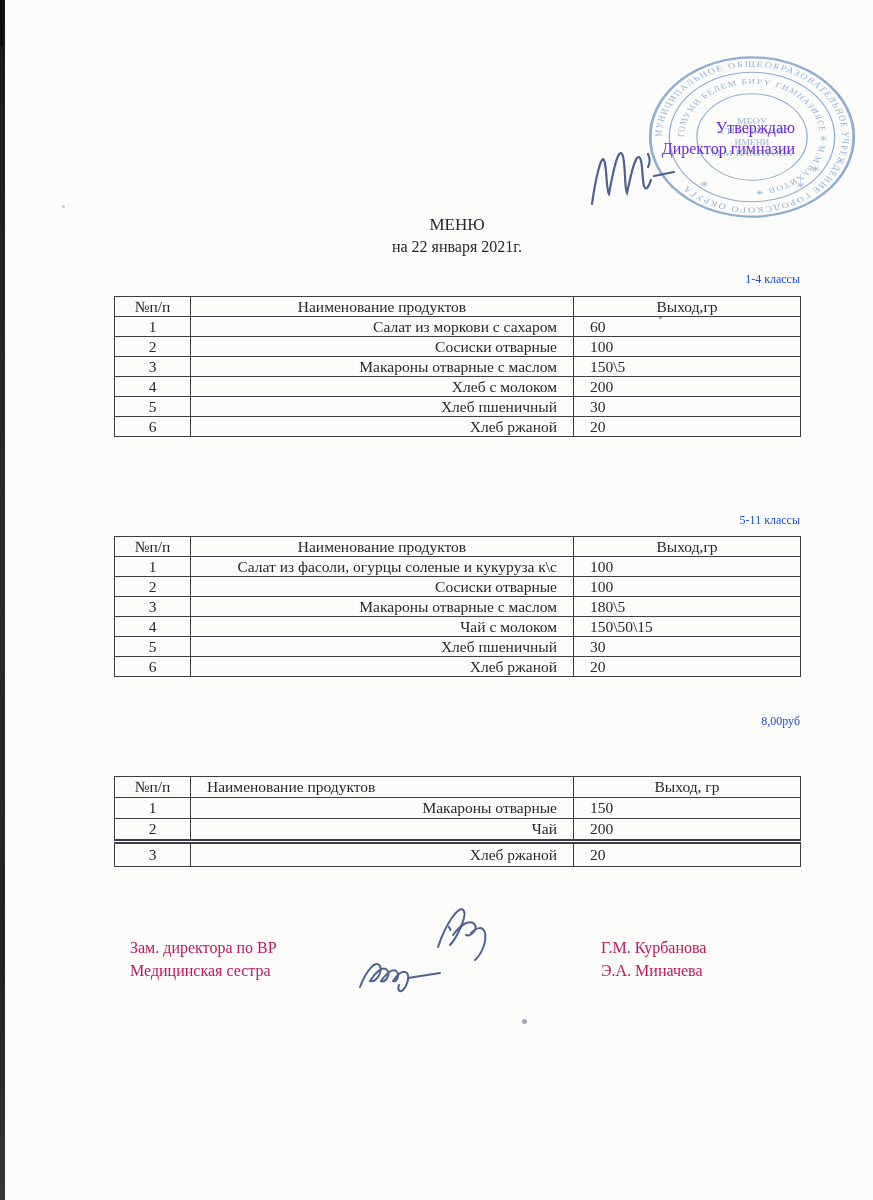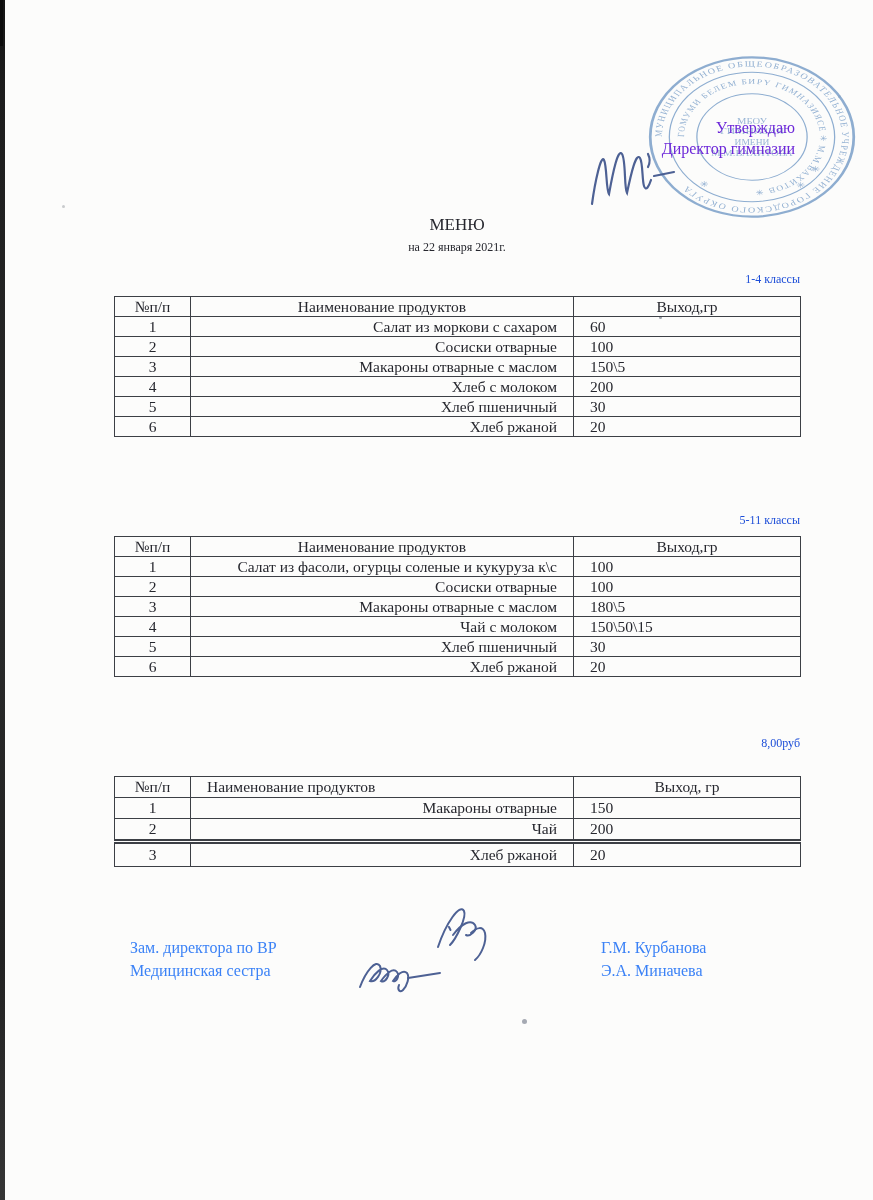--- a/index.html
+++ b/index.html
@@ -39,30 +39,30 @@
 
   
   .sig-director{position:absolute;left:588px;top:140px;width:100px;height:78px;}
 
   
   .title-block{
     position:absolute;left:114px;top:214px;width:686px;
     text-align:center;color:#26272e;
   }
   .title-line1{font-size:17px;line-height:22px;}
-  .title-line2{font-size:12px;line-height:22px;text-align:center;}
+  .title-line2{font-size:16px;line-height:22px;text-align:center;}
 
   
   .caption{
     position:absolute;left:114px;width:686px;text-align:right;
     font-size:12px;color:#1d4ed8;
   }
   .cap1{top:272px;}
   .cap2{top:513px;}
-  .cap3{top:736px;}
+  .cap3{top:714px;}
 
   table.menu-table{
     position:absolute;left:114px;width:686px;
     border-collapse:collapse;table-layout:fixed;
     font-size:15.5px;color:#26272e;
   }
   .t1{top:296px;}
   .t2{top:536px;}
   .t3{top:776px;}
   .menu-table col.c-num{width:76px;}
@@ -77,21 +77,21 @@
   .menu-table td:first-child{text-align:center;}
   .menu-table td:nth-child(2){text-align:right;}
   .menu-table td:nth-child(3){}
   .t3 th,.t3 td{height:20px;line-height:20px;}
   .t3 th:nth-child(2){text-align:left;}
   .t3 tbody tr:last-child td{border-top:5px double #3c3f45;height:22px;}
 
   
   .sign-block{
     position:absolute;left:130px;top:936px;width:662px;
-    font-size:16px;line-height:23px;color:#3b82f6;
+    font-size:16px;line-height:23px;color:#be185d;
   }
   .sign-row{position:relative;height:23px;}
   .sign-role{position:absolute;left:0;}
   .sign-name{position:absolute;left:471px;}
 
   .sigs-bottom{position:absolute;left:350px;top:893px;width:185px;height:108px;}
 </style>
 </head>
 <body>
 

